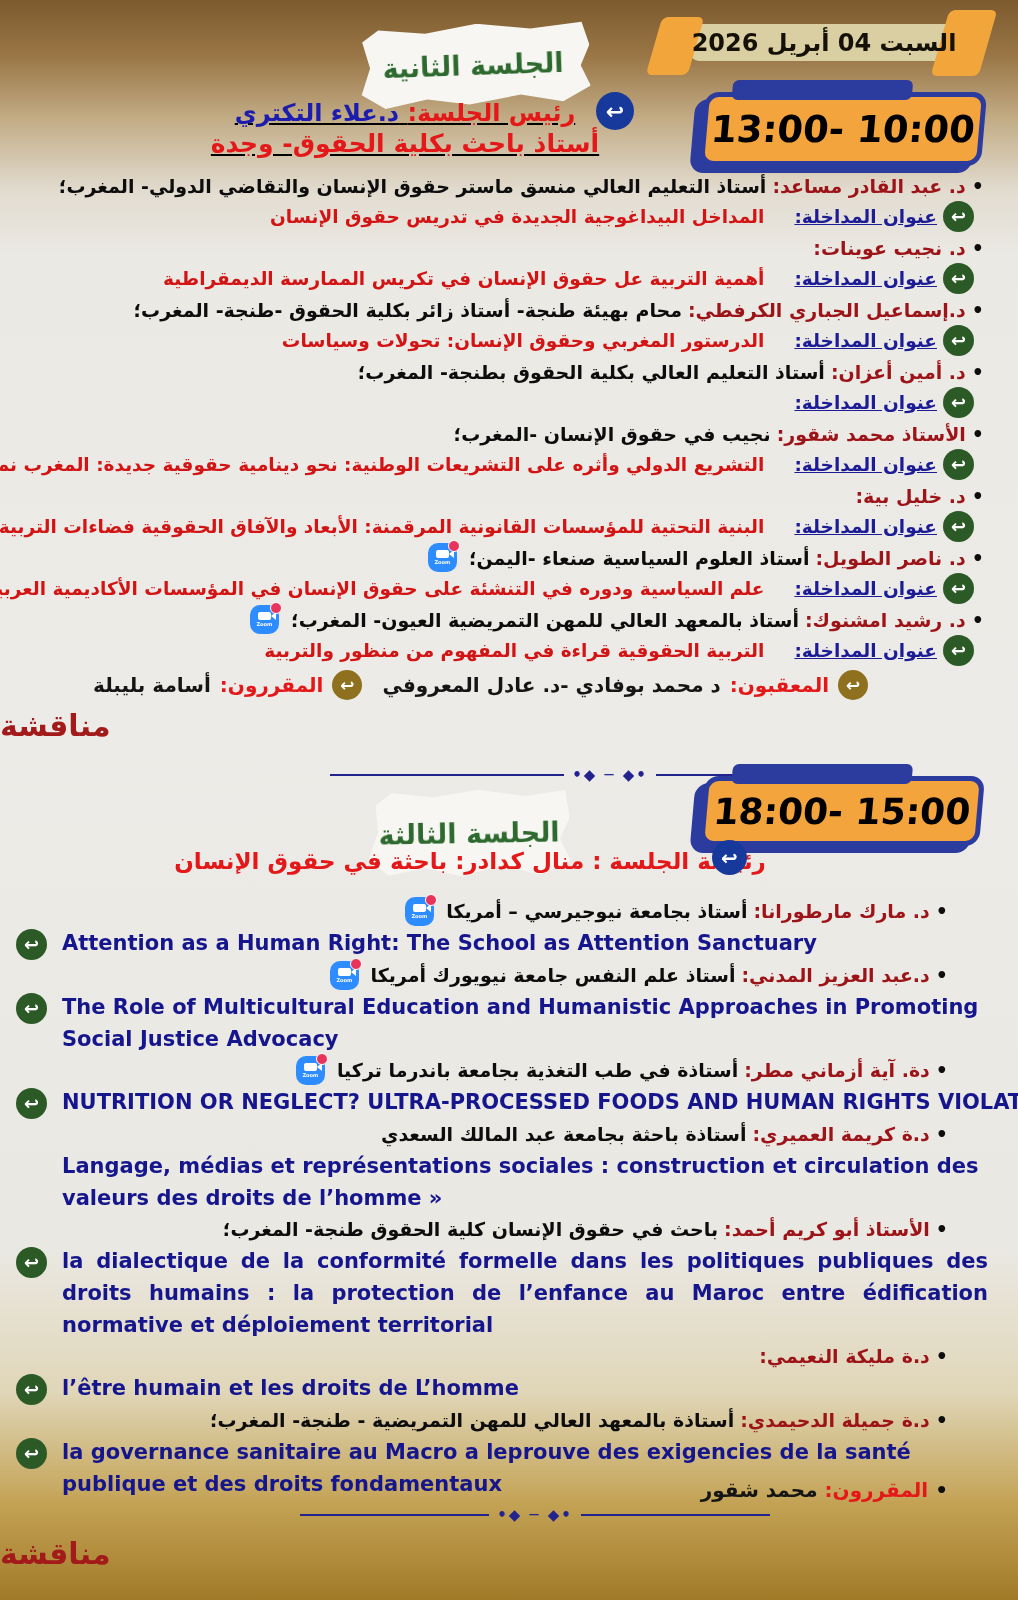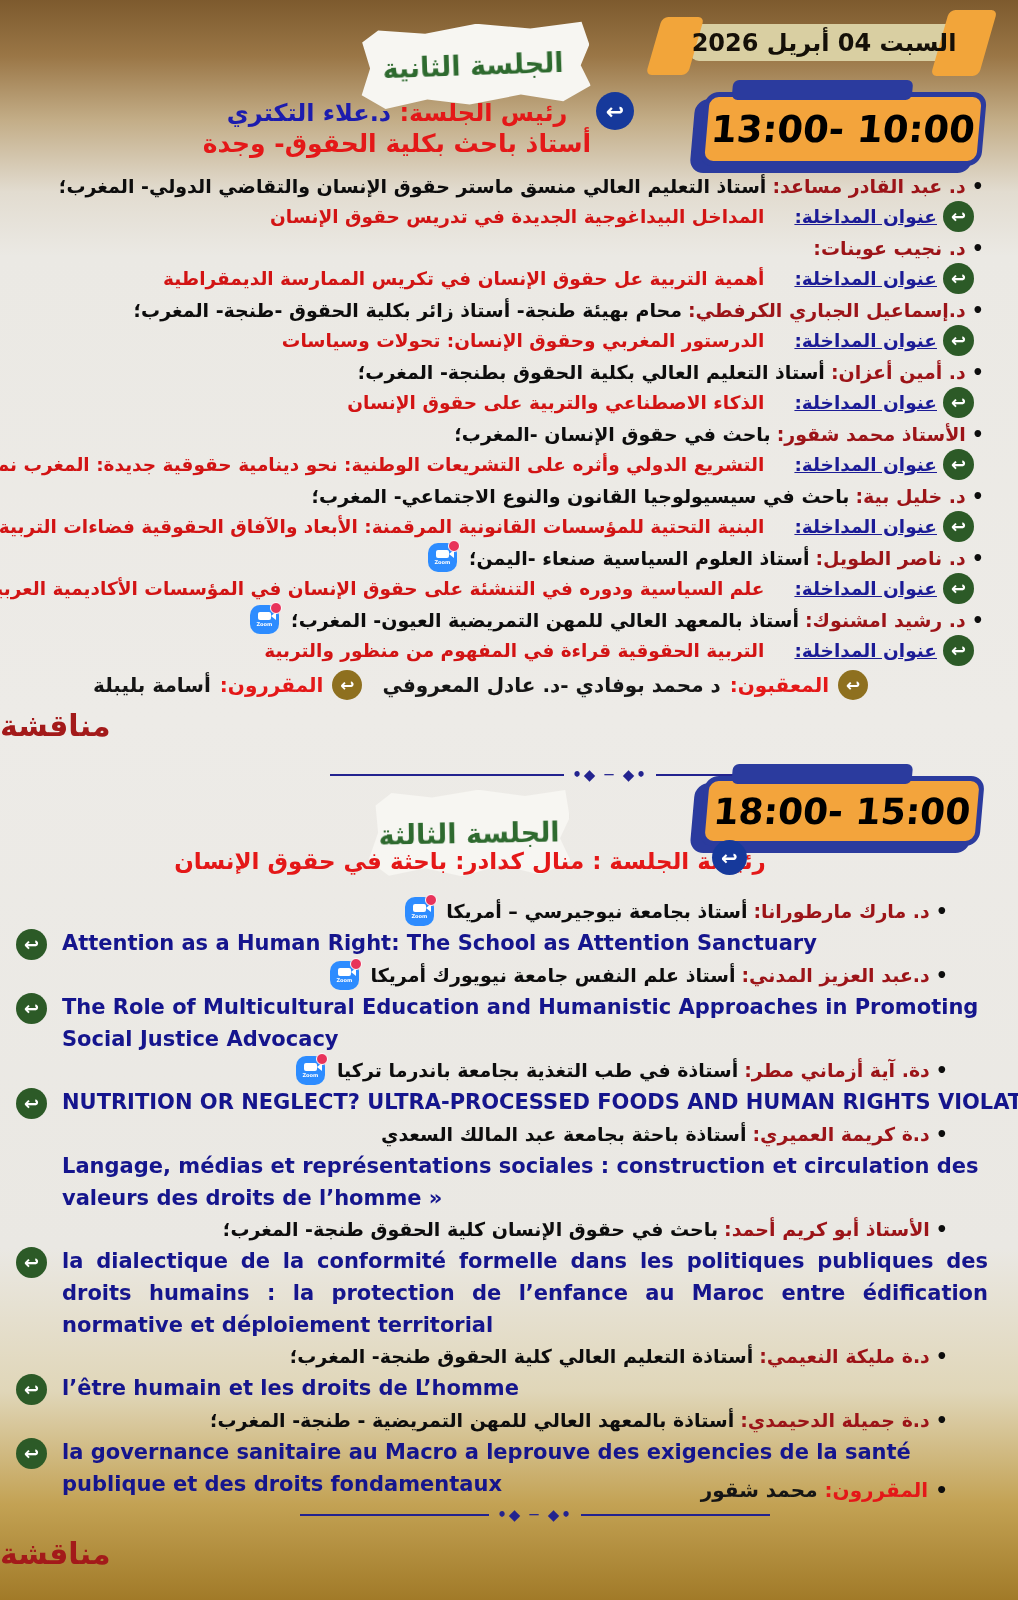--- a/index.html
+++ b/index.html
@@ -45,21 +45,21 @@
   
   .zoom-badge{position:relative;display:inline-flex;flex:none;flex-direction:column;align-items:center;
     justify-content:center;width:29px;height:29px;border-radius:10px;background:#2d8cff;margin:0 6px;}
   .zoom-badge .cam{width:13px;height:8px;background:#fff;border-radius:2px;position:relative;margin-bottom:1px;}
   .zoom-badge .cam::after{content:"";position:absolute;right:-5px;top:0;width:0;height:0;
     border-top:4px solid transparent;border-bottom:4px solid transparent;border-right:5px solid #fff;}
   .zoom-badge .zl{font-size:6px;line-height:6px;color:#fff;transform:scale(.85);}
   .zoom-badge .dot{position:absolute;top:-3px;right:-3px;width:10px;height:10px;border-radius:50%;
     background:#e8335a;border:1px solid #fff;}
   
-  .chair2{position:absolute;left:182px;top:96px;width:430px;text-align:center;direction:rtl;z-index:2;}
+  .chair2{position:absolute;left:190px;top:96px;width:430px;text-align:center;direction:rtl;z-index:2;text-decoration:underline;}
   .chair2 .l1{font-size:24px;line-height:34px;}
   .chair2 .l1 .lab{color:#e41818;}
   .chair2 .l1 .nm{color:#1c1cae;}
   .chair2 .l2{font-size:25px;line-height:28px;color:#e41818;}
   .chair3{position:absolute;left:120px;top:848px;width:700px;text-align:center;direction:rtl;
     color:#e41818;font-size:23px;z-index:2;}
   
   .list2{position:absolute;left:14px;top:170px;width:988px;direction:rtl;}
   .list2 .row{display:flex;align-items:center;height:31px;white-space:nowrap;gap:6px;}
   .list2 .sp{padding-right:18px;font-size:19px;color:#0d0d0d;}
@@ -164,38 +164,36 @@
     <div class="row sp">
       <span class="bullet">•</span>
       <span class="name">د. أمين أعزان:</span>
       <span>أستاذ التعليم العالي بكلية الحقوق بطنجة- المغرب؛</span>
     </div>
     <div class="row talk">
       <span class="circle-icon green-circle g-icon">
           <span>↩</span>
         </span>
       <span class="talk-label">عنوان المداخلة:</span>
-      <span class="talk-text">الذكاء الاصطناعي والتربية على حقوق الإنسان</span>
     </div>
     <div class="row sp">
       <span class="bullet">•</span>
       <span class="name">الأستاذ محمد شقور:</span>
-      <span>باحث في حقوق الإنسان -المغرب؛</span>
+      <span>نجيب في حقوق الإنسان -المغرب؛</span>
     </div>
     <div class="row talk">
       <span class="circle-icon green-circle g-icon">
           <span>↩</span>
         </span>
       <span class="talk-label">عنوان المداخلة:</span>
       <span class="talk-text">التشريع الدولي وأثره على التشريعات الوطنية: نحو دينامية حقوقية جديدة: المغرب نموذجا</span>
     </div>
     <div class="row sp">
       <span class="bullet">•</span>
       <span class="name">د. خليل بية:</span>
-      <span>باحث في سيسيولوجيا القانون والنوع الاجتماعي- المغرب؛</span>
     </div>
     <div class="row talk">
       <span class="circle-icon green-circle g-icon">
           <span>↩</span>
         </span>
       <span class="talk-label">عنوان المداخلة:</span>
       <span class="talk-text">البنية التحتية للمؤسسات القانونية المرقمنة: الأبعاد والآفاق الحقوقية فضاءات التربية والتكوين نموذجا</span>
     </div>
     <div class="row sp">
       <span class="bullet">•</span>
@@ -337,21 +335,20 @@
     </div>
     <div class="trow">
       <span class="icon-cell"><span class="circle-icon green-circle g-icon">
             <span>↩</span>
           </span></span>
       <span class="latin just">la dialectique de la conformité formelle dans les politiques publiques des droits humains : la protection de l’enfance au Maroc entre édification normative et déploiement territorial</span>
     </div>
     <div class="sp">
       <span class="bullet">•</span>
       <span class="name">د.ة مليكة النعيمي:</span>
-      <span>أستاذة التعليم العالي كلية الحقوق طنجة- المغرب؛</span>
     </div>
     <div class="trow">
       <span class="icon-cell"><span class="circle-icon green-circle g-icon">
             <span>↩</span>
           </span></span>
       <span class="latin">l’être humain et les droits de L’homme</span>
     </div>
     <div class="sp">
       <span class="bullet">•</span>
       <span class="name">د.ة جميلة الدحيمدي:</span>

